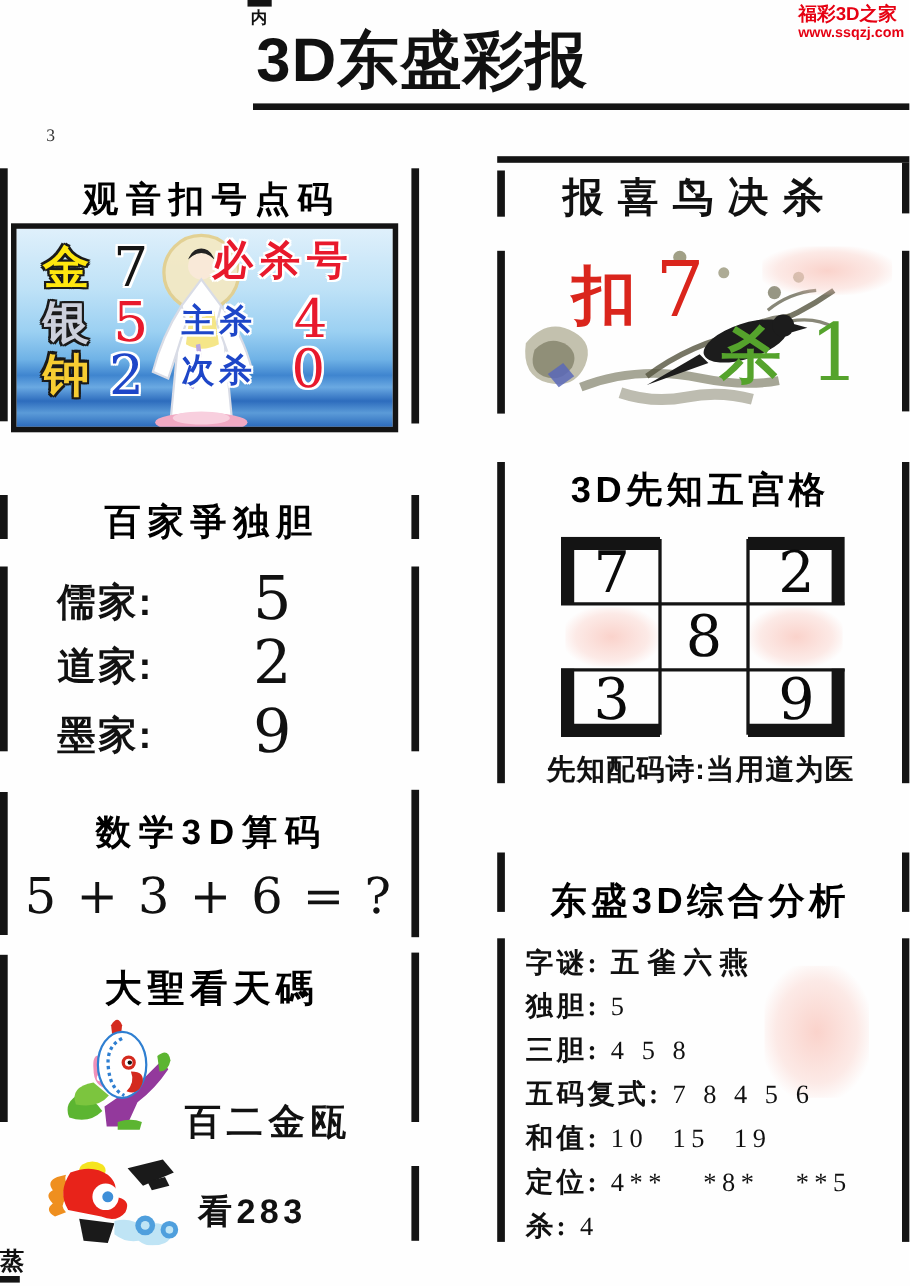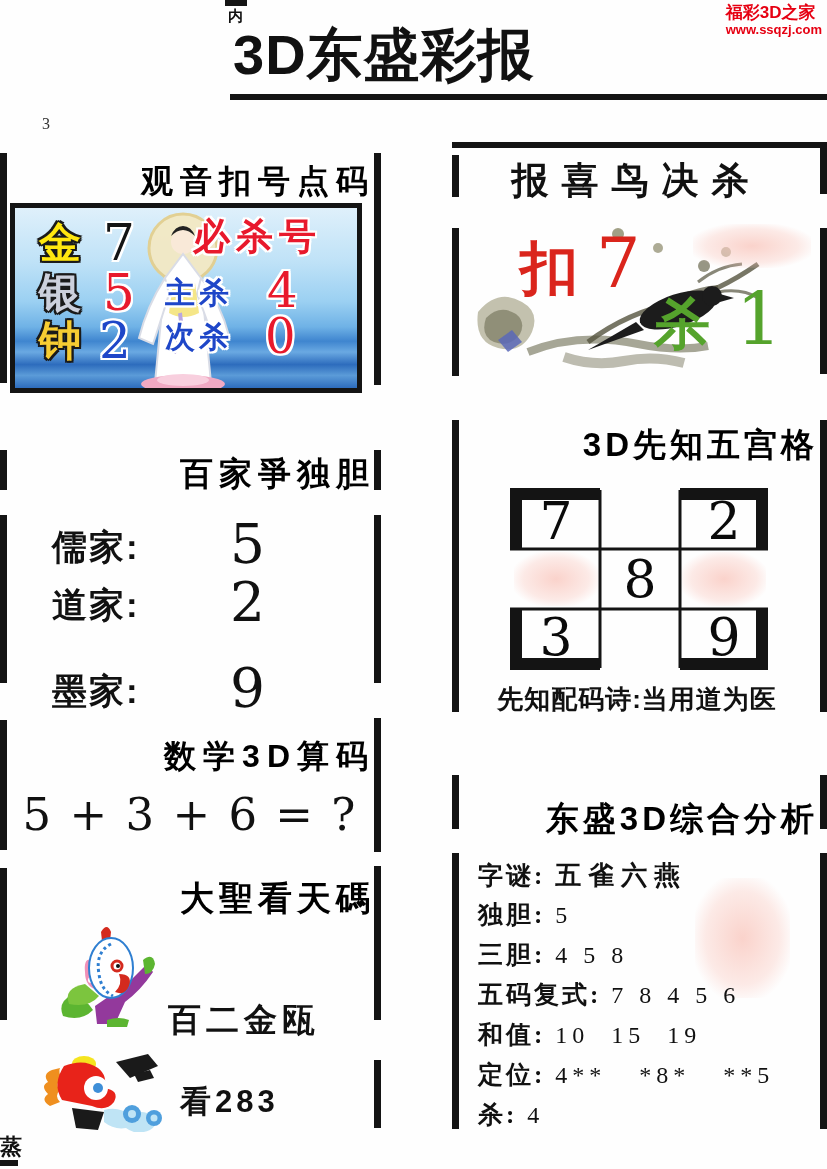--- a/index.html
+++ b/index.html
@@ -1,21 +1,21 @@
 <!DOCTYPE html>
 <html><head>
 <meta charset="utf-8">
 <style>
   html,body{margin:0;padding:0;background:#ffffff;}
   .canvas{position:relative;width:827px;height:1169px;background:#fefefe;overflow:hidden;
           font-family:"Liberation Sans",sans-serif;color:#111;}
   .abs{position:absolute;}
   .bar{position:absolute;background:#141414;}
   .hrule{position:absolute;background:#141414;}
-  .sec-title{position:absolute;font-weight:900;text-align:right;color:#000;
+  .sec-title{position:absolute;font-weight:900;text-align:center;color:#000;
              font-family:"Liberation Sans",sans-serif;}
   .num-serif{font-family:"DejaVu Serif",serif;}
   .outline-w{text-shadow:-2px -2px 0 #fff,2px -2px 0 #fff,-2px 2px 0 #fff,2px 2px 0 #fff,
              0 -2px 0 #fff,0 2px 0 #fff,-2px 0 0 #fff,2px 0 0 #fff;}
   .outline-b{text-shadow:-2px -2px 0 #1a1a1a,2px -2px 0 #1a1a1a,-2px 2px 0 #1a1a1a,2px 2px 0 #1a1a1a,
              0 -2px 0 #1a1a1a,0 2px 0 #1a1a1a,-2px 0 0 #1a1a1a,2px 0 0 #1a1a1a;}
   
   .hdr-box{left:225px;top:0;width:22px;height:6px;}
   .hdr-nei{left:228px;top:7px;font-size:15px;font-weight:700;}
   .page-title{left:233px;top:18px;font-size:56px;font-weight:900;letter-spacing:1px;}
@@ -134,21 +134,21 @@
 
   <div class="sec-title" style="left:10px;top:452px;width:365px;font-size:33px;letter-spacing:6px;">百家爭独胆</div>
   <div class="l2-row" style="top:524px;">
     <span class="l2-label">儒家:</span>
     <span class="l2-val">5</span>
   </div>
   <div class="l2-row" style="top:582px;">
     <span class="l2-label">道家:</span>
     <span class="l2-val">2</span>
   </div>
-  <div class="l2-row" style="top:668px;">
+  <div class="l2-row" style="top:645px;">
     <span class="l2-label">墨家:</span>
     <span class="l2-val">9</span>
   </div>
 
   <div class="sec-title" style="left:10px;top:735px;width:365px;font-size:32px;letter-spacing:7px;">数学3D算码</div>
   <div class="abs equation">5 + 3 + 6 = ?</div>
 
   <div class="sec-title" style="left:10px;top:876px;width:365px;font-size:34px;letter-spacing:5px;">大聖看天碼</div>
   <svg class="abs" style="left:55px;top:924px;" width="108" height="104" viewBox="0 0 108 104">
     <path d="M18 70 Q2 78 8 92 Q26 98 38 86 Q30 74 18 70z" fill="#5cb531"></path>

